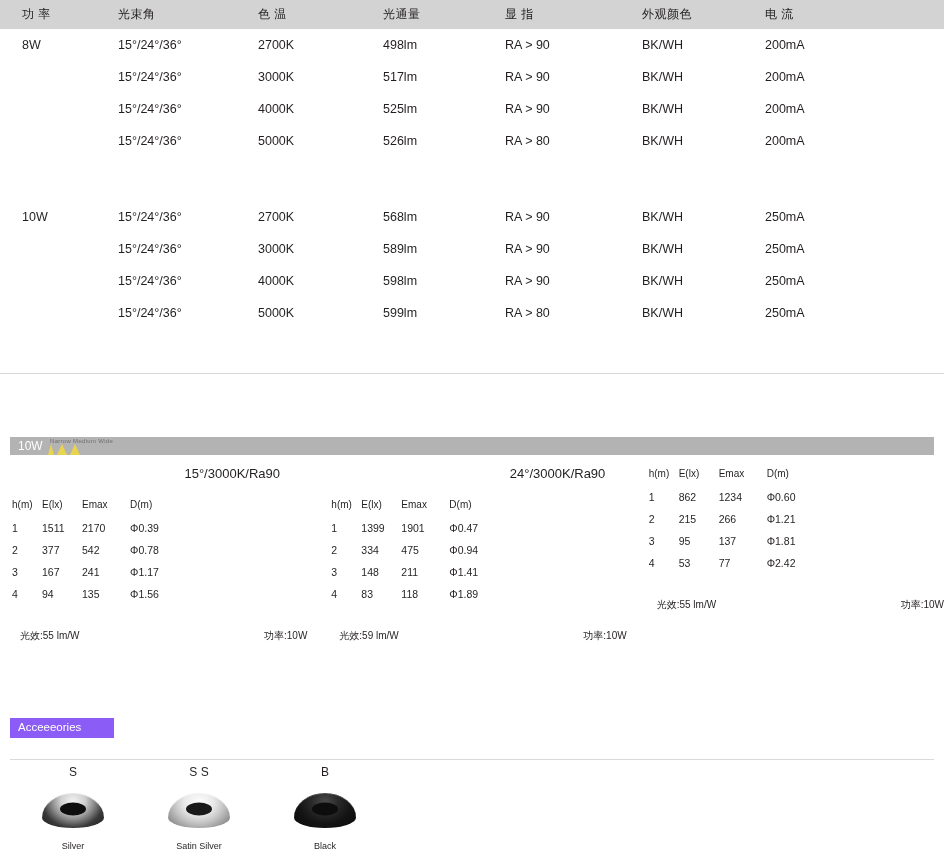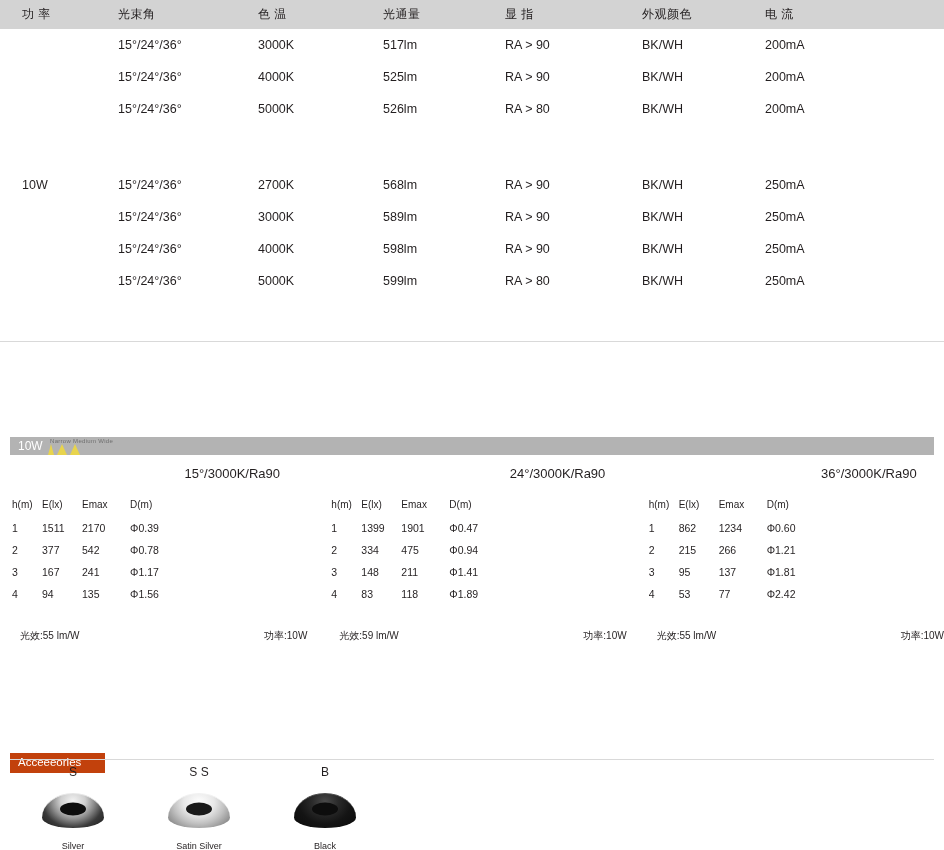--- a/index.html
+++ b/index.html
@@ -157,24 +157,24 @@
     display: flex;
     gap: 30px;
     padding-left: 8px;
     justify-content: space-between;
   }
 
   
   .acc-band {
     position: absolute;
     left: 10px;
-    top: 753px;
-    width: 95px;
+    top: 718px;
+    width: 104px;
     height: 20px;
-    background: #c2410c;
+    background: #8b5cf6;
   }
   .acc-band-label {
     position: absolute;
     left: 8px;
     top: 3px;
     font-size: 11.5px;
     color: #ffffff;
   }
   .acc-rule {
     position: absolute;
@@ -264,20 +264,29 @@
       <th>色 温</th>
       <th>光通量</th>
       <th>显 指</th>
       <th>外观颜色</th>
       <th>电 流</th>
     </tr>
   </thead>
   <tbody>
 
     <tr>
+      <td>8W</td>
+      <td>15°/24°/36°</td>
+      <td>2700K</td>
+      <td>498lm</td>
+      <td>RA &gt; 90</td>
+      <td>BK/WH</td>
+      <td>200mA</td>
+    </tr>
+    <tr>
       <td></td>
       <td>15°/24°/36°</td>
       <td>3000K</td>
       <td>517lm</td>
       <td>RA &gt; 90</td>
       <td>BK/WH</td>
       <td>200mA</td>
     </tr>
     <tr>
       <td></td>
@@ -440,21 +449,20 @@
         </tr>
       </tbody>
     </table>
     <div class="photo-footer">
       <span>光效:59 lm/W</span>
       <span>功率:10W</span>
     </div>
   </div>
 
   <div class="photo-col">
-    <div class="photo-title">36°/3000K/Ra90</div>
     <table class="photo-table">
       <thead>
         <tr>
           <th class="ph-h">h(m)</th>
           <th class="ph-e">E(lx)</th>
           <th class="ph-m">Emax</th>
           <th class="ph-d">D(m)</th>
         </tr>
       </thead>
       <tbody>

